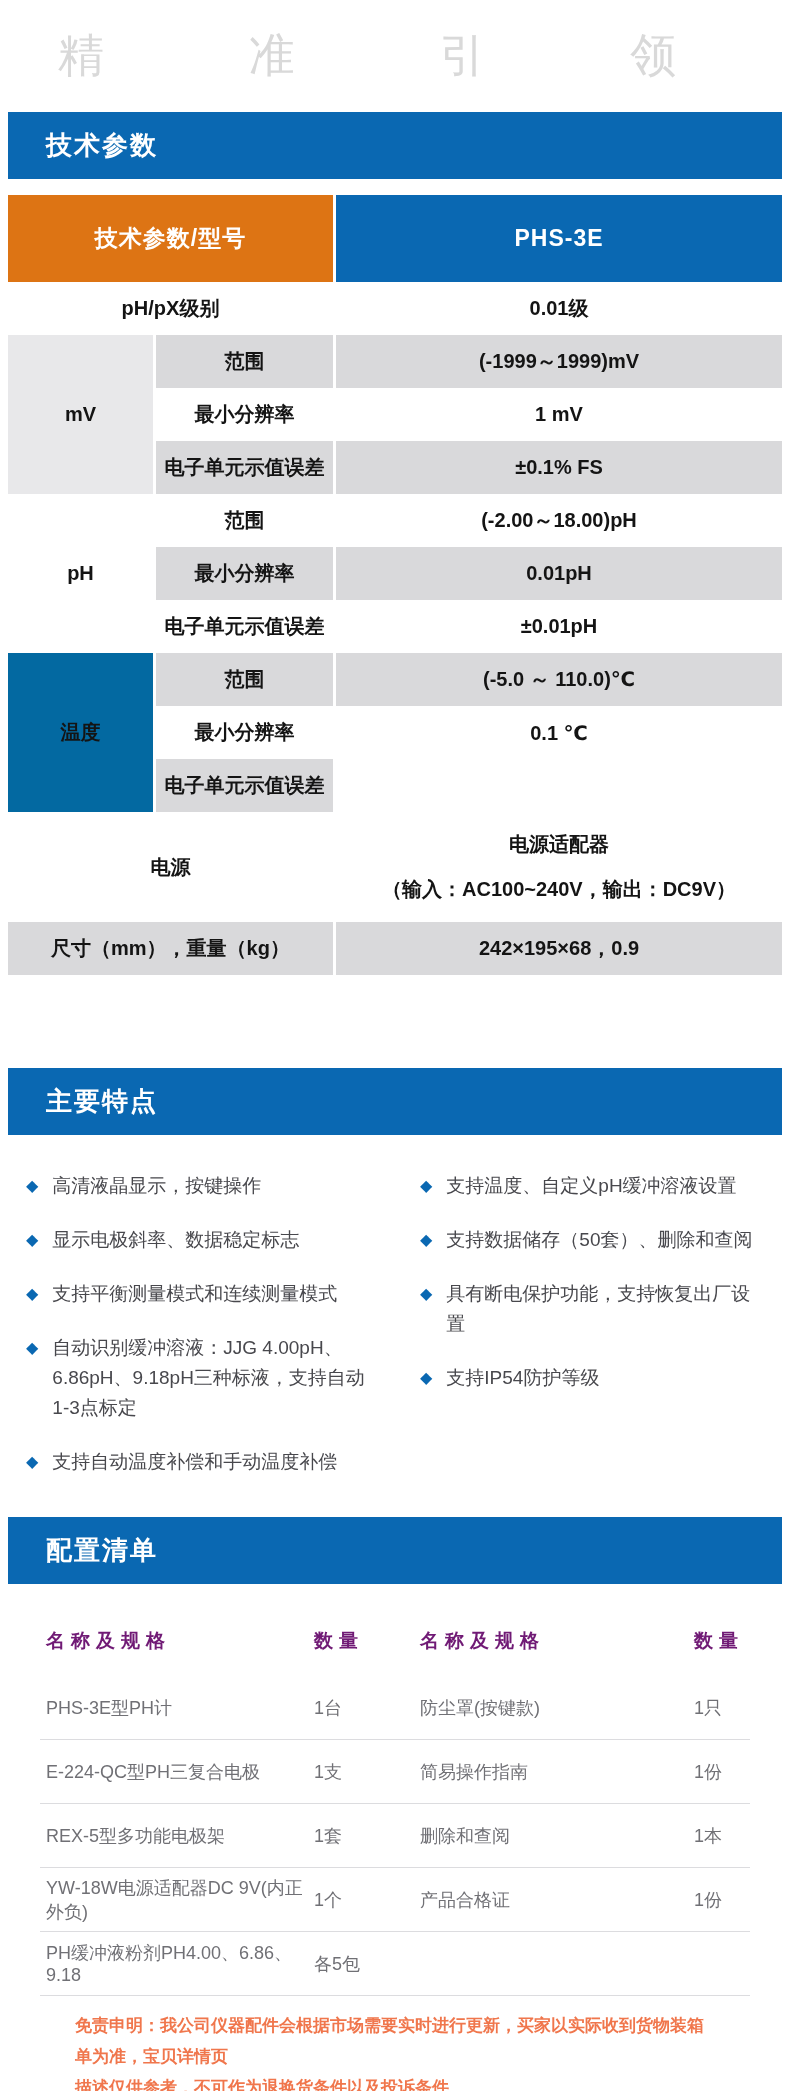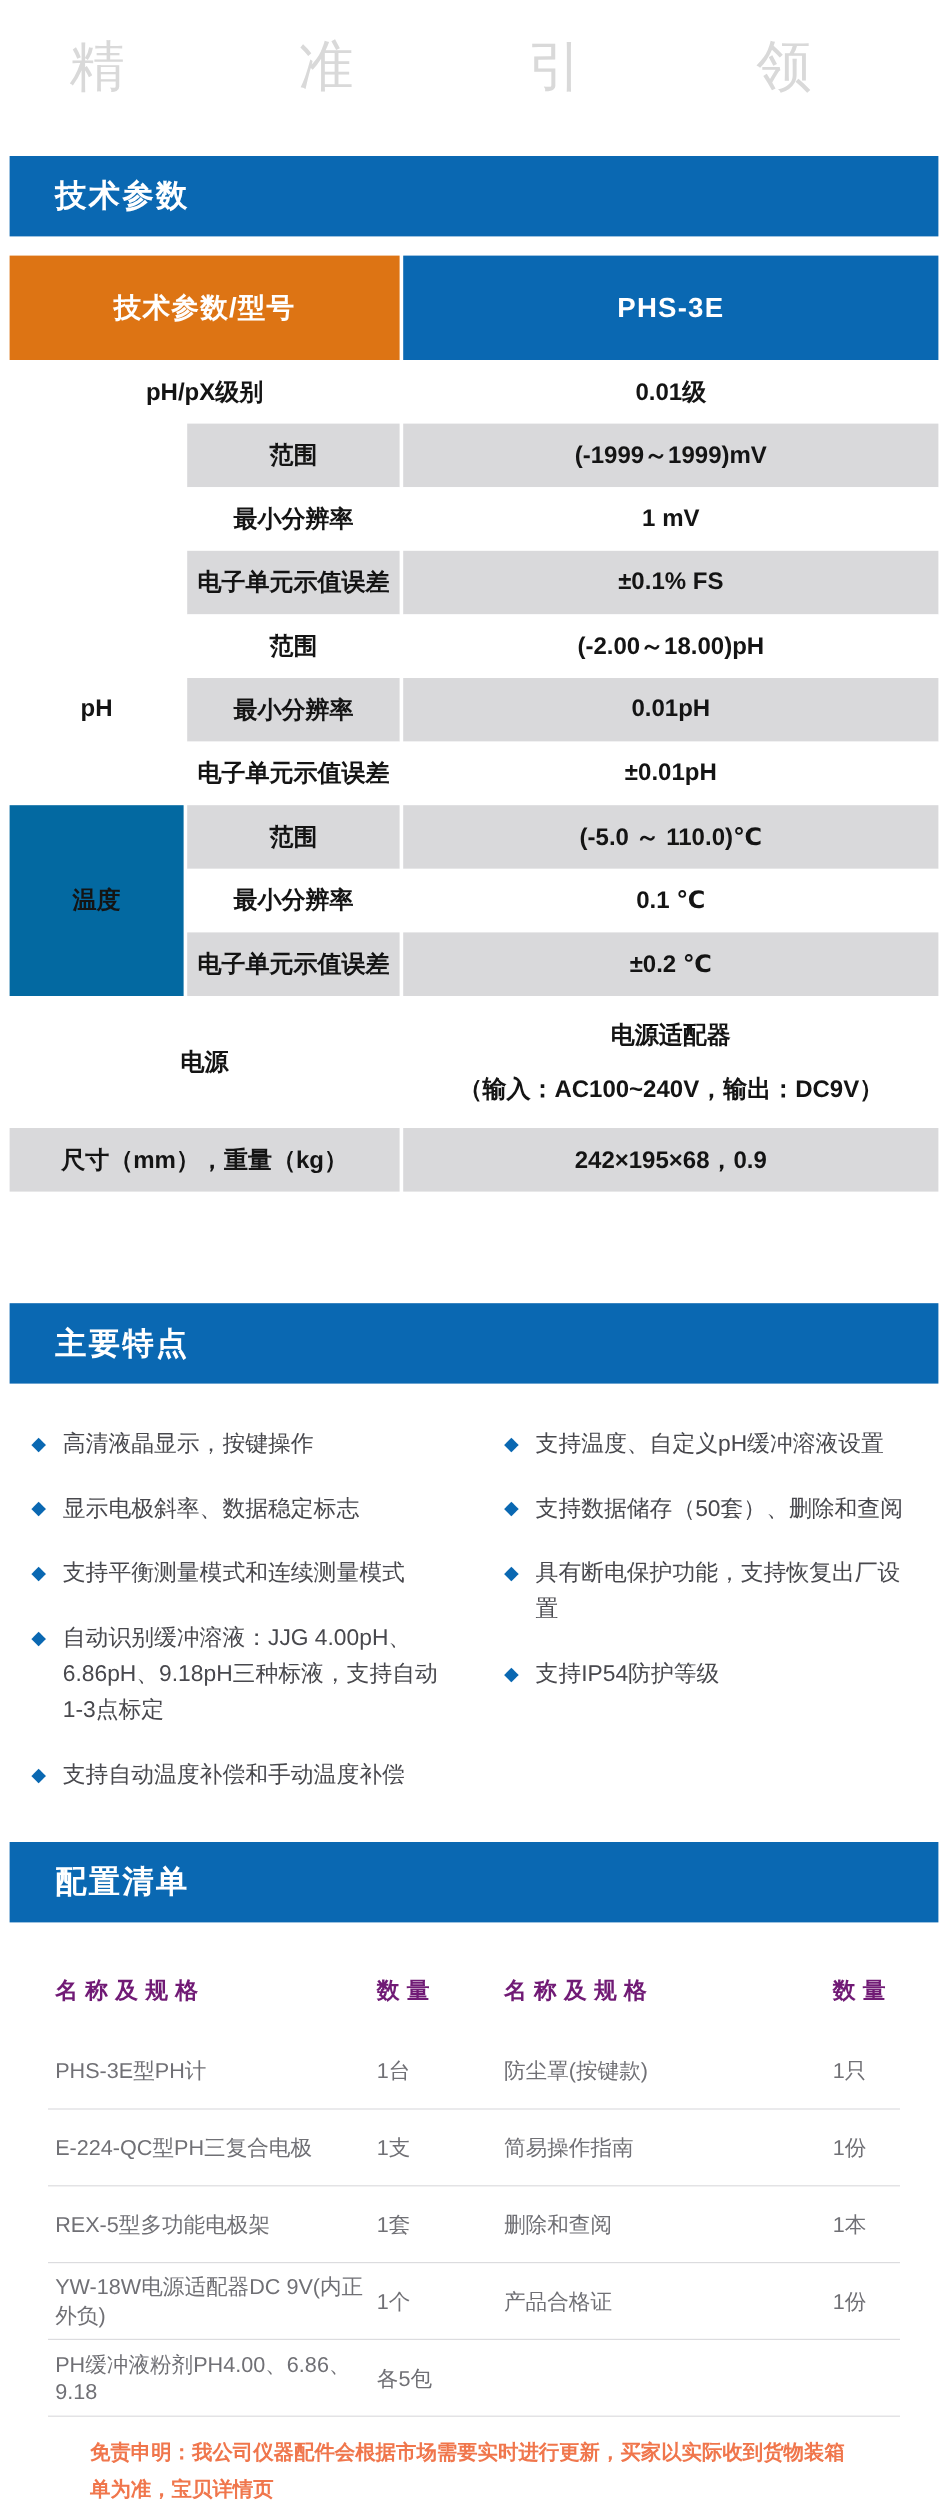--- a/index.html
+++ b/index.html
@@ -13,21 +13,21 @@
     margin-top:30px;height:50px;line-height:50px;
     text-align:center;font-size:46px;color:#d9d9d9;
     letter-spacing:66px;padding-left:58px;white-space:nowrap;
   }
   
   .section-bar{
     margin:0 8px;height:67px;background:#0a68b2;color:#fff;
     display:flex;align-items:center;padding-left:38px;
     font-size:26px;font-weight:700;letter-spacing:2px;
   }
-  .bar-tech{margin-top:50px;}
+  .bar-tech{margin-top:32px;}
   .bar-feat{margin-top:93px;}
   .bar-pack{margin-top:40px;}
   
   .spec-table{
     margin:16px 8px 0;display:grid;
     grid-template-columns:145px 177px 1fr;
     grid-template-rows:87px repeat(10,53px) 110px 53px;
     column-gap:3px;font-weight:600;
   }
   .sc{display:flex;align-items:center;justify-content:center;
@@ -71,20 +71,21 @@
 </div>
 
 <div class="spec-table">
 
   <div class="sc hdr bg-orange" style="grid-area:1/1/2/3">技术参数/型号</div>
   <div class="sc hdr bg-blue" style="grid-area:1/3/2/4">PHS-3E</div>
 
   <div class="sc bg-white" style="grid-area:2/1/3/3">pH/pX级别</div>
   <div class="sc bg-white" style="grid-area:2/3/3/4">0.01级</div>
 
+  <div class="sc bg-lgray" style="grid-area:3/1/6/2">mV</div>
   <div class="sc bg-gray" style="grid-area:3/2/4/3">范围</div>
   <div class="sc bg-gray" style="grid-area:3/3/4/4">(-1999～1999)mV</div>
   <div class="sc bg-white" style="grid-area:4/2/5/3">最小分辨率</div>
   <div class="sc bg-white" style="grid-area:4/3/5/4">1 mV</div>
   <div class="sc bg-gray" style="grid-area:5/2/6/3">电子单元示值误差</div>
   <div class="sc bg-gray" style="grid-area:5/3/6/4">±0.1% FS</div>
 
   <div class="sc bg-white" style="grid-area:6/1/9/2">pH</div>
   <div class="sc bg-white" style="grid-area:6/2/7/3">范围</div>
   <div class="sc bg-white" style="grid-area:6/3/7/4">(-2.00～18.00)pH</div>
@@ -92,21 +93,20 @@
   <div class="sc bg-gray" style="grid-area:7/3/8/4">0.01pH</div>
   <div class="sc bg-white" style="grid-area:8/2/9/3">电子单元示值误差</div>
   <div class="sc bg-white" style="grid-area:8/3/9/4">±0.01pH</div>
 
   <div class="sc bg-mgray" style="grid-area:9/1/12/2">温度</div>
   <div class="sc bg-gray" style="grid-area:9/2/10/3">范围</div>
   <div class="sc bg-gray" style="grid-area:9/3/10/4">(-5.0 ～ 110.0)℃</div>
   <div class="sc bg-white" style="grid-area:10/2/11/3">最小分辨率</div>
   <div class="sc bg-white" style="grid-area:10/3/11/4">0.1 ℃</div>
   <div class="sc bg-gray" style="grid-area:11/2/12/3">电子单元示值误差</div>
-  <div class="sc bg-gray" style="grid-area:11/3/12/4">±0.2 ℃</div>
 
   <div class="sc bg-white" style="grid-area:12/1/13/3">电源</div>
   <div class="sc bg-white" style="grid-area:12/3/13/4;flex-direction:column;gap:18px">
     <span>电源适配器</span>
     <span>（输入：AC100~240V，输出：DC9V）</span>
   </div>
 
   <div class="sc bg-gray" style="grid-area:13/1/14/3">尺寸（mm），重量（kg）</div>
   <div class="sc bg-gray" style="grid-area:13/3/14/4">242×195×68，0.9</div>
 </div>

